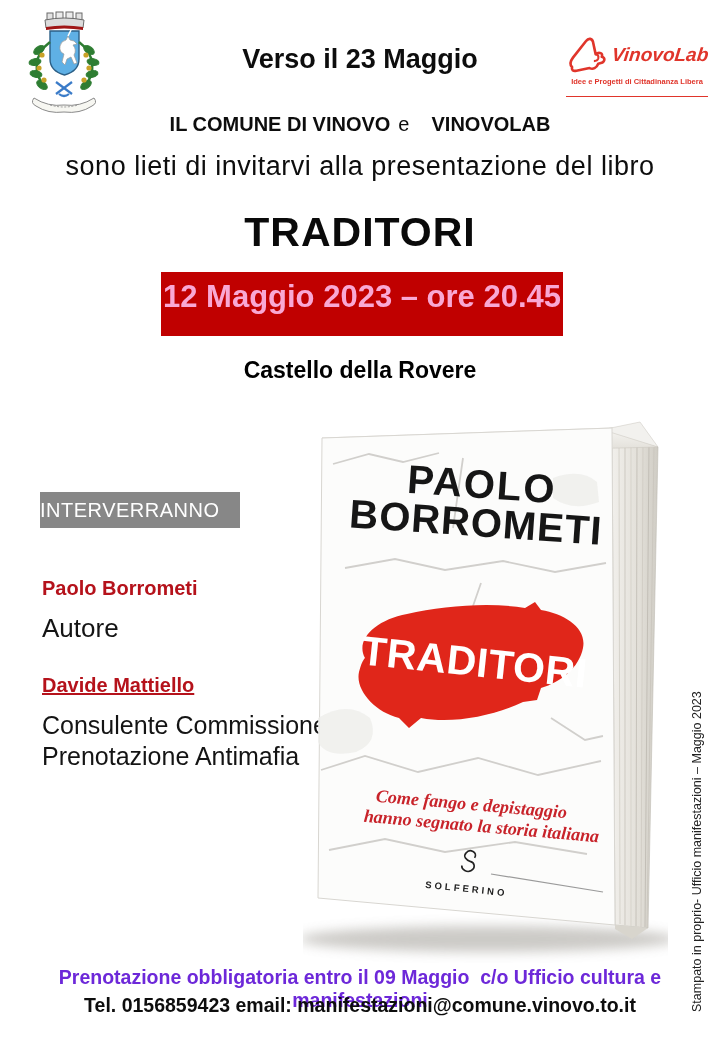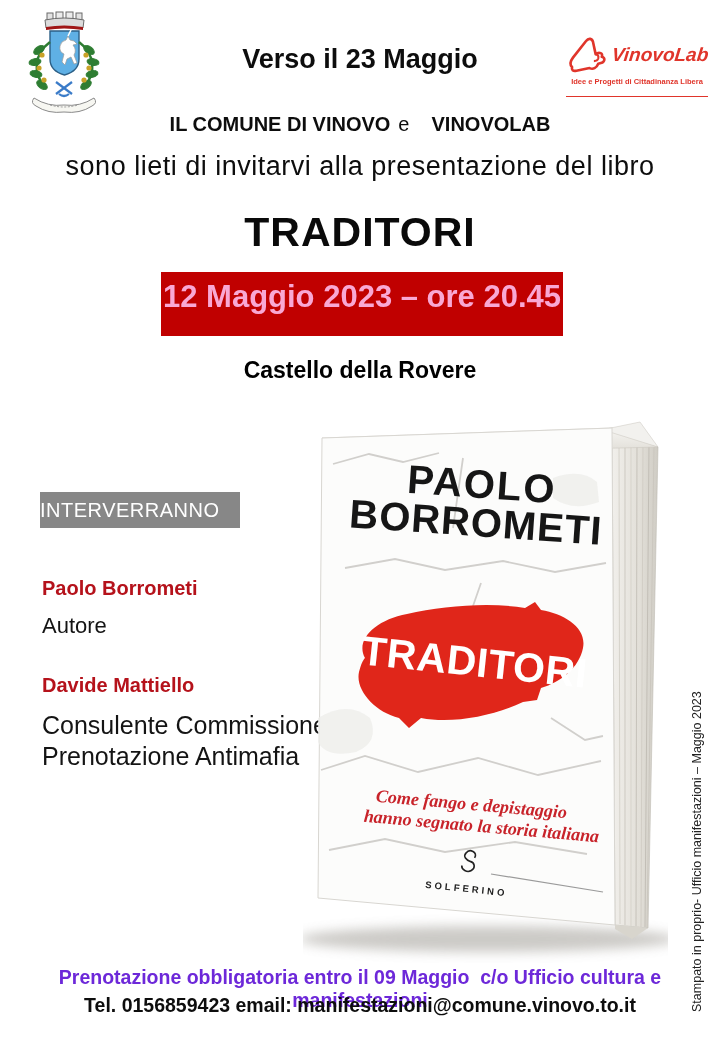--- a/index.html
+++ b/index.html
@@ -30,22 +30,22 @@
   #date-banner{left:161px;top:272px;width:402px;height:64px;background:var(--accent-red);
                color:#f9a8d4;font-size:31px;font-weight:bold;text-align:center;line-height:50px;}
   #venue{top:333px;font-size:23px;font-weight:bold;color:#000000;margin-top:24px;}
 
   
   #speakers-heading{left:40px;top:492px;width:200px;height:36px;background:var(--gray-box);
         color:#fff;font-size:20px;line-height:37px;box-sizing:border-box;letter-spacing:0.5px;}
   .spk-name{left:42px;font-size:20px;font-weight:bold;color:var(--name-red);white-space:nowrap;}
   .spk-role{left:42px;font-size:25px;color:#141414;white-space:nowrap;}
   #spk1-name{top:577px;}
-  #spk1-role{top:613px;font-size:22px;}
-  #spk2-name{top:674px;}
+  #spk1-role{top:613px;font-size:26px;}
+  #spk2-name{top:674px;text-decoration:underline;}
   #spk2-role1{top:711px;}
   #spk2-role2{top:742px;}
 
   
   #print-note{left:690px;top:612px;width:400px;font-size:12.5px;color:#222;
       transform-origin:0 0;transform:rotate(-90deg) translateX(-400px);white-space:nowrap;}
 
   
   #footer-line1{top:966px;font-size:19.5px;font-weight:bold;color:#6d28d9;white-space:pre-wrap;}
   #footer-line2{top:994px;font-size:19.5px;font-weight:bold;color:#0d0d0d;}

